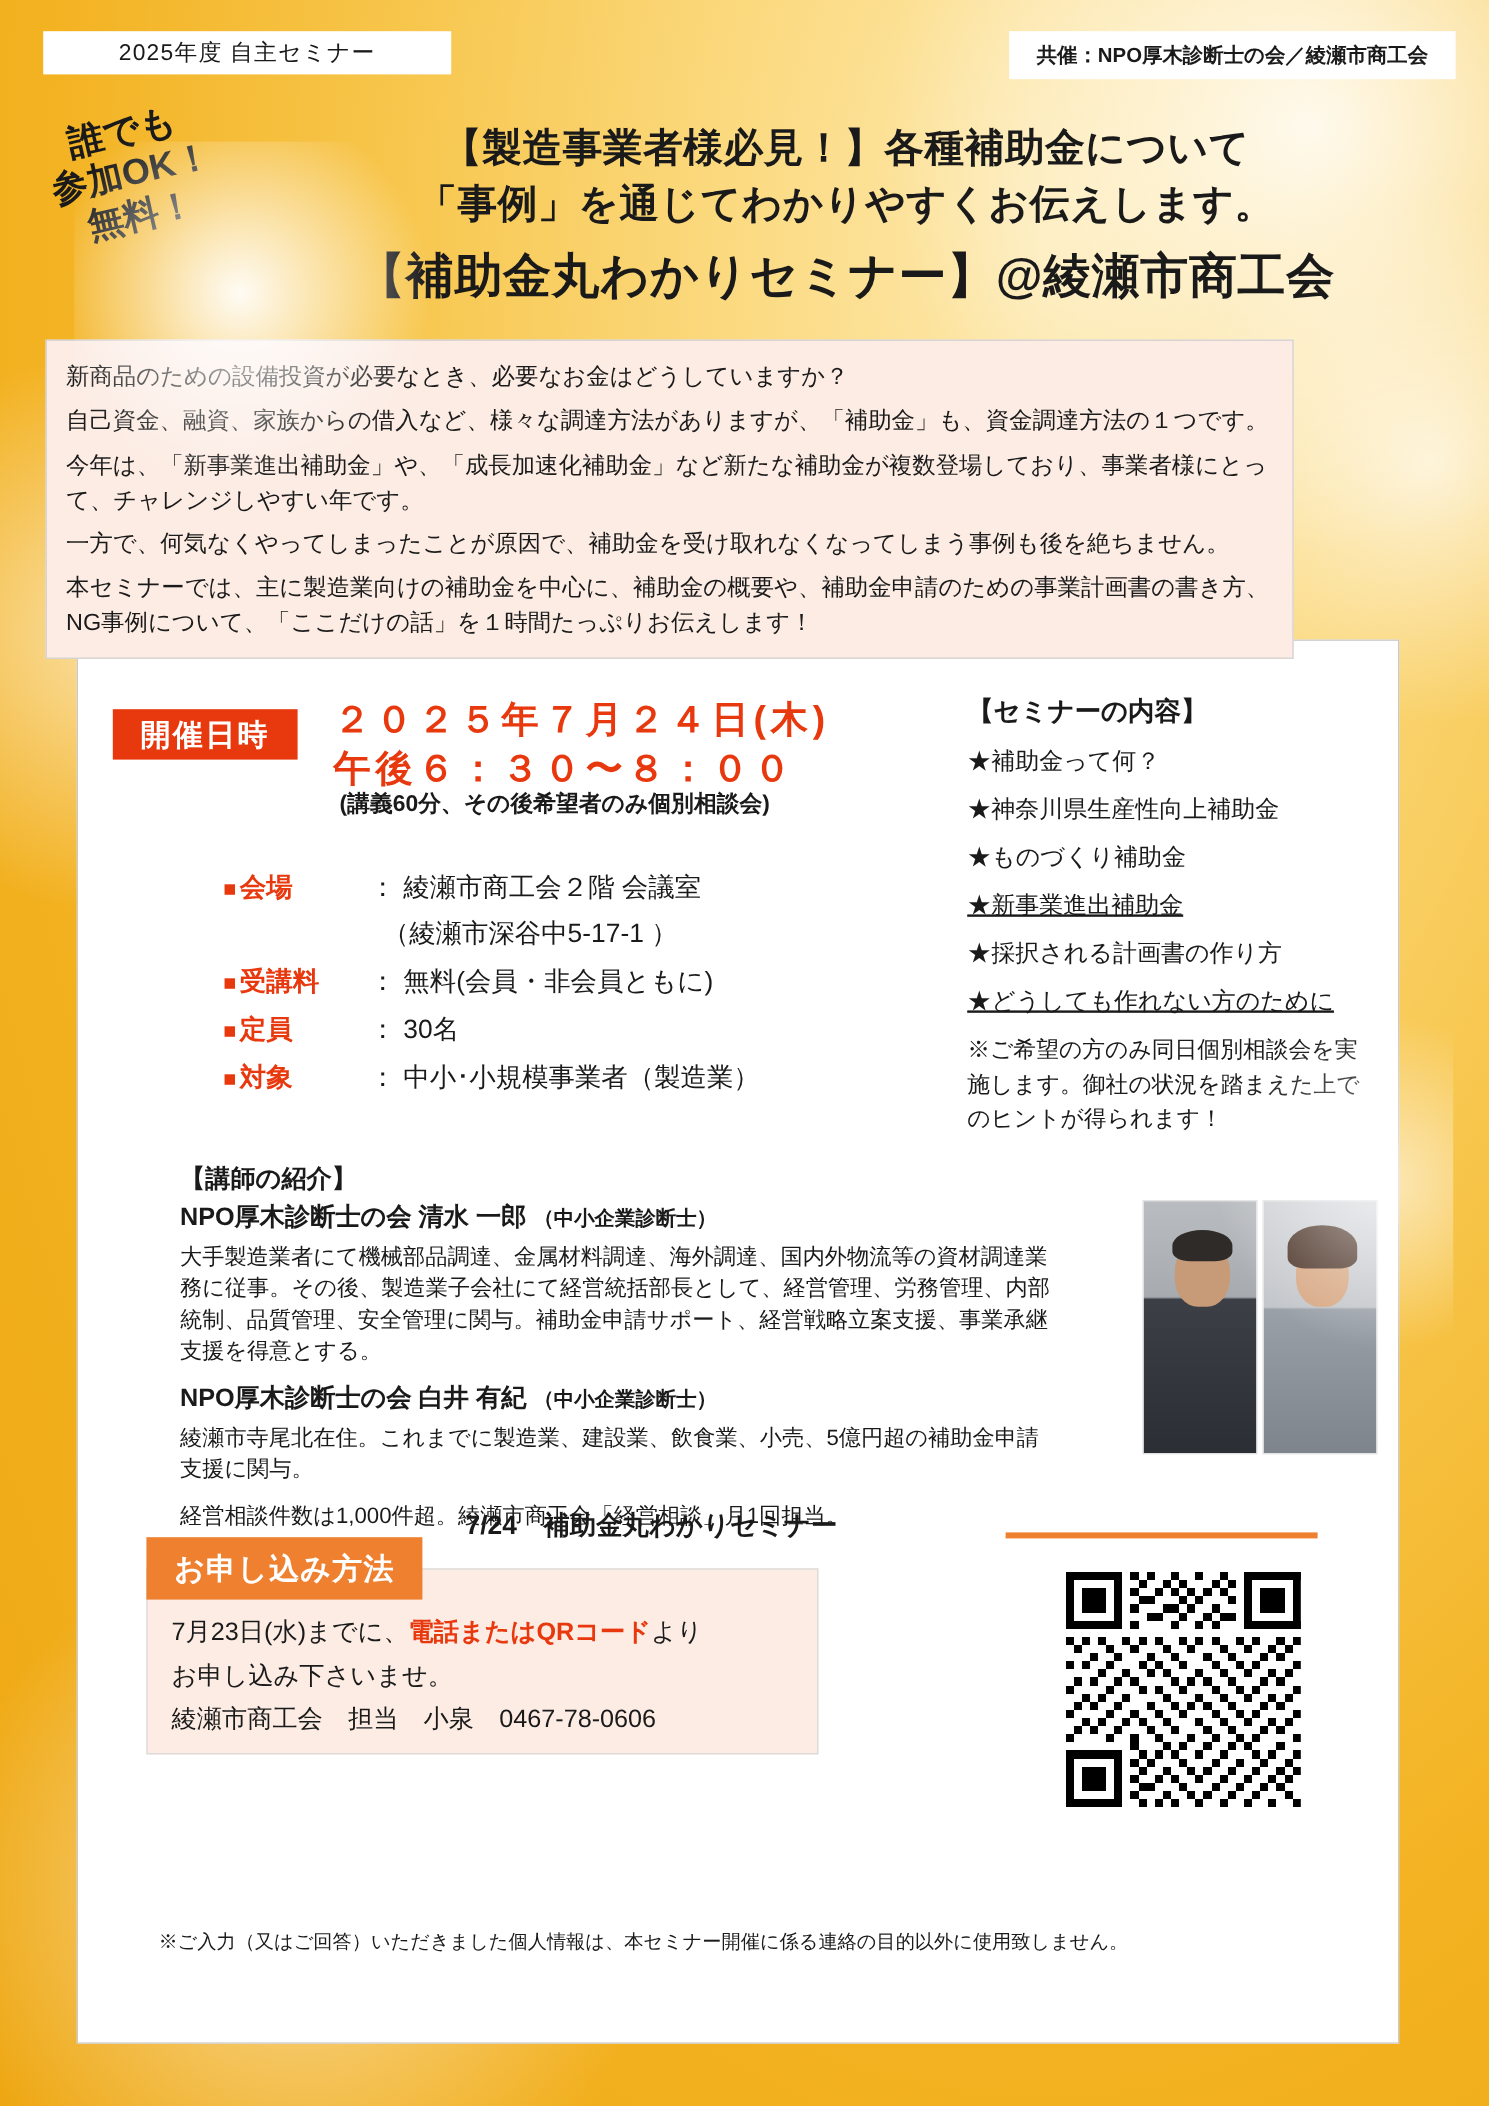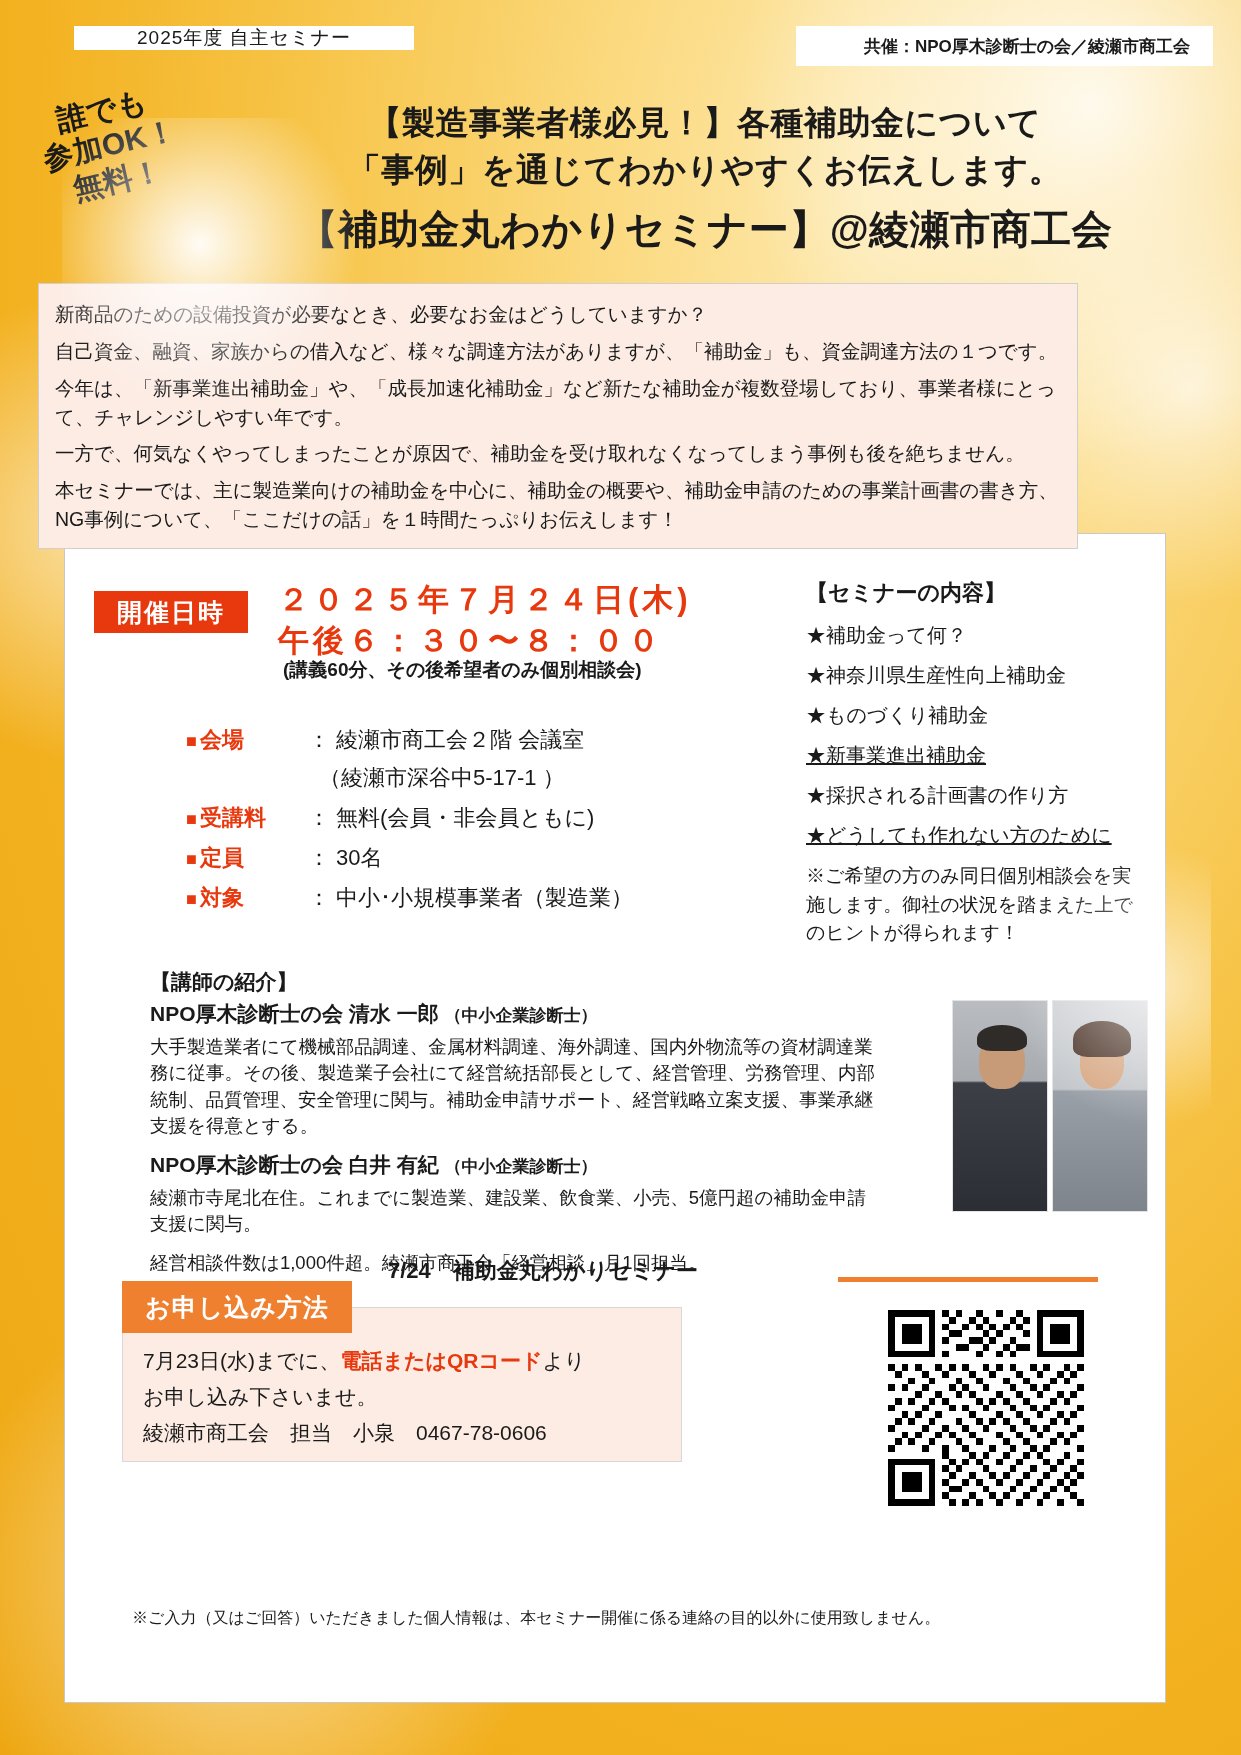--- a/index.html
+++ b/index.html
@@ -41,32 +41,32 @@
     top: 533px;
     width: 1100px;
     height: 1168px;
     background: #ffffff;
     border: 1px solid #c9c9c9;
   }
   
   .hdr-left {
     position: absolute;
     left: 36px; top: 26px;
-    width: 340px; height: 24px;
+    width: 340px; height: 36px;
     background: #ffffff;
     display: flex; align-items: center; justify-content: center;
-    font-size: 19px; color: #1a1a1a; letter-spacing: 1px; margin-left: 38px;
+    font-size: 19px; color: #1a1a1a; letter-spacing: 1px;
   }
   .hdr-right {
     position: absolute;
     right: 28px; top: 26px;
     width: 372px; height: 40px;
     background: #ffffff;
     display: flex; align-items: center; justify-content: center;
-    font-size: 17px; color: #1a1a1a; font-weight: bold; padding-left: 45px;
+    font-size: 17px; color: #1a1a1a; font-weight: bold;
   }
   
   .ribbon {
     position: absolute;
     left: 22px; top: 92px;
     width: 175px;
     transform: rotate(-13deg);
     color: #1a1a1a;
     font-weight: bold;
     font-size: 30px;

